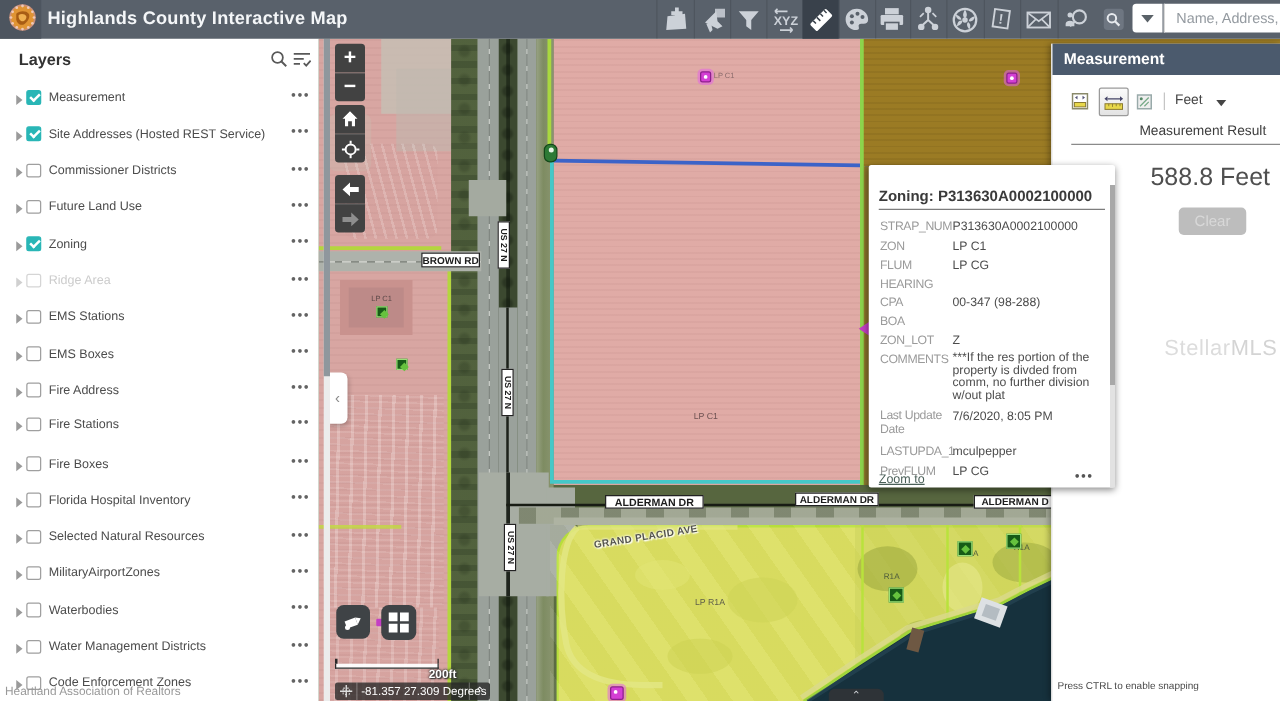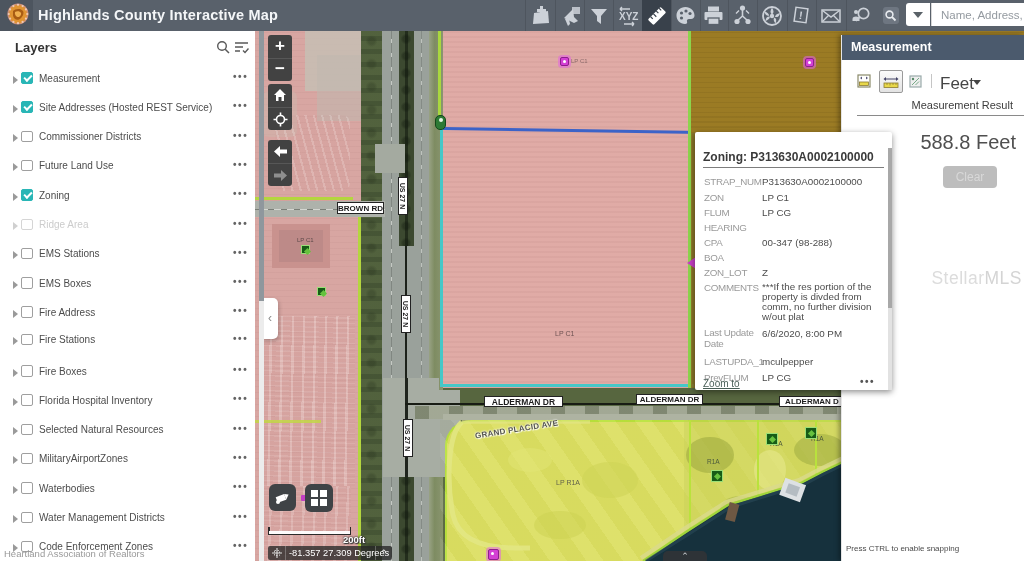--- a/index.html
+++ b/index.html
@@ -553,21 +553,21 @@
     <div class="prow" style="top:134.5px;">
         <span class="k">ZON_LOT</span>
         <span class="v">Z</span>
       </div>
     <div class="prow" style="top:149.5px;">
         <span class="k">COMMENTS</span>
         <span class="v" style="line-height:10.3px;">***If the res portion of the property is divded from comm, no further division w/out plat</span>
       </div>
     <div class="prow" style="top:196px;">
         <span class="k" style="line-height:10.5px;width:56px;display:inline-block;">Last Update Date</span>
-        <span class="v">6/6/2020, 8:00 PM</span>
+        <span class="v">7/6/2020, 8:05 PM</span>
       </div>
     <div class="prow" style="top:224px;">
         <span class="k">LASTUPDA_1</span>
         <span class="v">mculpepper</span>
       </div>
     <div class="prow" style="top:239.5px;">
         <span class="k">PrevFLUM</span>
         <span class="v">LP CG</span>
       </div>
     <div style="position:absolute;left:8px;top:246px;font-size:10px;color:#4a5f58;text-decoration:underline;">Zoom to</div>
@@ -593,21 +593,21 @@
           <rect x="2" y="9" width="14" height="4.5" fill="#e8d84a" stroke="#8a7a30" stroke-width=".8"></rect>
           <path d="M5 9 v2 M8 9 v2.5 M11 9 v2 M14 9 v2" stroke="#8a7a30" stroke-width=".7"></path>
         </svg>
     </div>
     <svg style="position:absolute;left:67px;top:40px;" width="13" height="13" viewBox="0 0 13 13">
         <rect x="1" y="1" width="11" height="11" fill="#eee" stroke="#9aa" stroke-width="1.2"></rect>
         <path d="M3 10 L10 3 M6.5 10 L10 6.5" stroke="#7a8" stroke-width="1"></path>
         <circle cx="4" cy="4" r="1.2" fill="#586"></circle>
       </svg>
     <div style="position:absolute;left:89px;top:39px;width:1px;height:14px;background:#c5c5c5;"></div>
-    <div style="position:absolute;left:98px;top:39px;font-size:17px;color:#454545;">Feet</div>
+    <div style="position:absolute;left:98px;top:39px;font-size:11px;color:#454545;">Feet</div>
     <div style="position:absolute;left:131px;top:45px;width:0;height:0;border:4.5px solid transparent;border-top:5.5px solid #454545;"></div>
     <div style="position:absolute;right:11px;top:64px;font-size:11px;color:#3d3d3d;">Measurement Result</div>
     <div style="position:absolute;left:15px;top:80px;width:168px;border-bottom:1px solid #8a8a8a;"></div>
     <div style="position:absolute;right:8px;top:96px;font-size:20px;color:#4f4f4f;">588.8 Feet</div>
     <div style="position:absolute;left:101px;top:131px;width:54px;height:22px;background:#bdbdbd;border-radius:4px;color:#d8d8d8;font-size:12px;text-align:center;line-height:22px;">Clear</div>
     <div style="position:absolute;right:2px;top:233px;font-size:17.5px;color:#dcdcdc;letter-spacing:.5px;">Stellar<span style="color:#d4d4d4;">MLS</span></div>
     <div style="position:absolute;left:4px;top:509px;font-size:8px;color:#4a4a4a;">Press CTRL to enable snapping</div>
   </div>
 
   <div class="wm" style="left:4px; top:548px; font-size:9.5px; z-index:70;">Heartland Association of Realtors</div>

